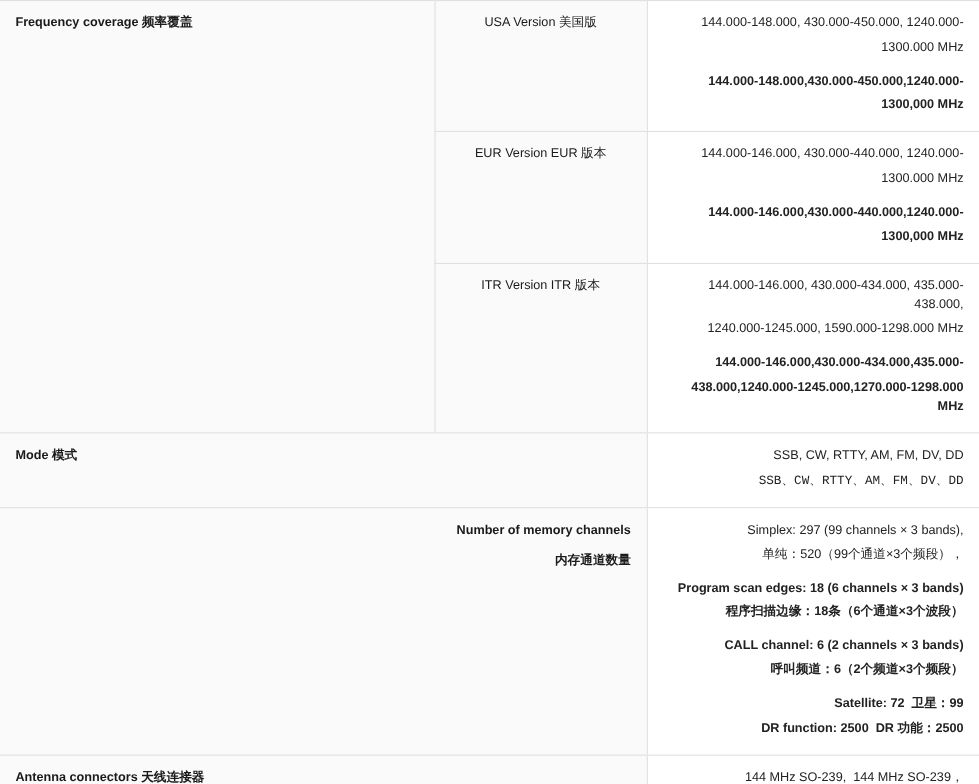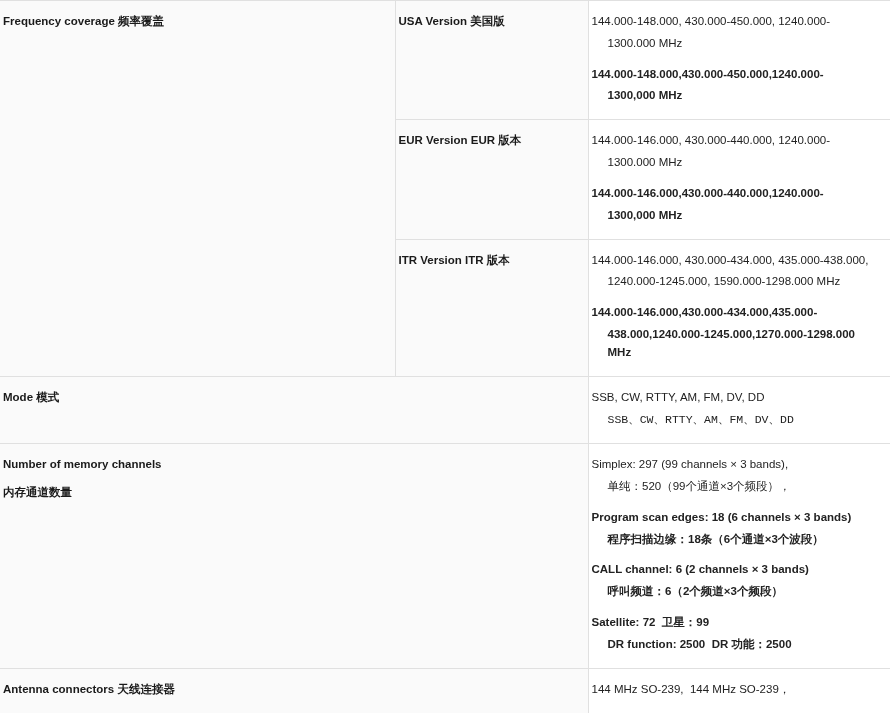--- a/index.html
+++ b/index.html
@@ -17,47 +17,49 @@
   .spec-table {
     width: 890px;
     border-collapse: collapse;
     table-layout: fixed;
   }
   .spec-table td {
     border: 1px solid #e0e0e0;
     border-left: none;
     border-right: none;
     vertical-align: top;
-    padding: 12px 14px 14px 3px;
+    padding: 12px 14px 14px 14px;
     font-size: 11.5px;
     line-height: 1.55;
   }
   .col-label { width: 395px; }
   .col-mid   { width: 193px; }
   .col-val   { width: 302px; }
 
   td.cell-label {
     font-weight: bold;
     background: #fafafa;
     color: #1a1a1a;
   }
   td.cell-mid {
-    font-weight: bold;
+    font-weight: normal;
     background: #fafafa;
     border-left: 1px solid #e0e0e0;
     color: #1a1a1a;
+    text-align: center;
   }
   td.cell-val {
     background: #ffffff;
     border-left: 1px solid #e0e0e0;
     color: #222222;
   }
   .line {
     display: block;
     white-space: pre-wrap;
+    text-align: right;
   }
   .line + .line {
     margin-top: 3px;
   }
   .label-line + .label-line {
     margin-top: 10px;
   }
   .val-group + .val-group {
     margin-top: 13px;
     font-weight: bold;

